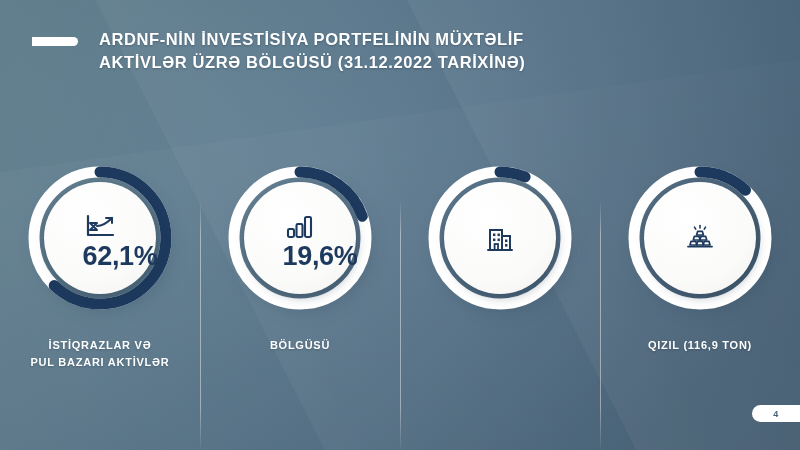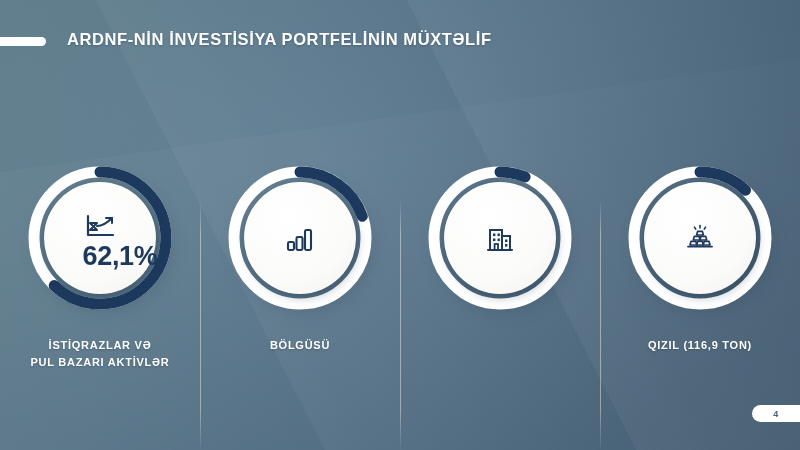--- a/index.html
+++ b/index.html
@@ -54,20 +54,21 @@
     pointer-events: none;
   }
 
   
   .header {
     position: absolute;
     left: 0;
     top: 28px;
     display: flex;
     align-items: flex-start;
+    padding-left: 32px;
   }
   .title-dash {
     width: 46px;
     height: 9px;
     border-radius: 0 5px 5px 0;
     background: #ffffff;
     margin-top: 9px;
     flex: 0 0 auto;
   }
   .title {
@@ -193,20 +194,21 @@
   <div class="streak streak-a"></div>
   <div class="streak streak-b"></div>
   <div class="streak streak-c"></div>
   <div class="streak streak-d"></div>
   <div class="vignette"></div>
 
   <div class="header">
     <div class="title-dash"></div>
     <div class="title">
       <span class="title-line">ARDNF-NİN İNVESTİSİYA PORTFELİNİN MÜXTƏLİF</span>
+      <span class="title-line">AKTİVLƏR ÜZRƏ BÖLGÜSÜ (31.12.2022 TARİXİNƏ)</span>
     </div>
   </div>
 
   <div class="cards">
 
     <div class="card">
       <div class="donut">
         <div class="donut-shadow"></div>
         <svg width="152" height="152" viewBox="0 0 152 152">
           <circle cx="76" cy="76" r="66" fill="none" stroke="#ffffff" stroke-width="11" stroke-linecap="round"></circle>
@@ -239,20 +241,21 @@
           <circle cx="76" cy="76" r="66" fill="none" stroke="#1d3a5e" stroke-width="11" stroke-linecap="round" stroke-dasharray="81.28 414.69" stroke-dashoffset="0" transform="rotate(-90 76 76)"></circle>
         </svg>
         <div class="donut-center">
           <div class="icon-wrap">
             <svg width="30" height="28" viewBox="0 0 30 28">
               <rect x="3" y="16" width="6" height="8" rx="1.4" fill="none" stroke="#1d3a5e" stroke-width="2.1"></rect>
               <rect x="11.5" y="11" width="6" height="13" rx="1.4" fill="none" stroke="#1d3a5e" stroke-width="2.1"></rect>
               <rect x="20" y="4" width="6" height="20" rx="1.4" fill="none" stroke="#1d3a5e" stroke-width="2.1"></rect>
             </svg>
           </div>
+          <div class="pct">19,6%</div>
         </div>
       </div>
       <div class="label">
         <span>BÖLGÜSÜ</span>
       </div>
     </div>
 
     <div class="card">
       <div class="divider"></div>
       <div class="donut">

